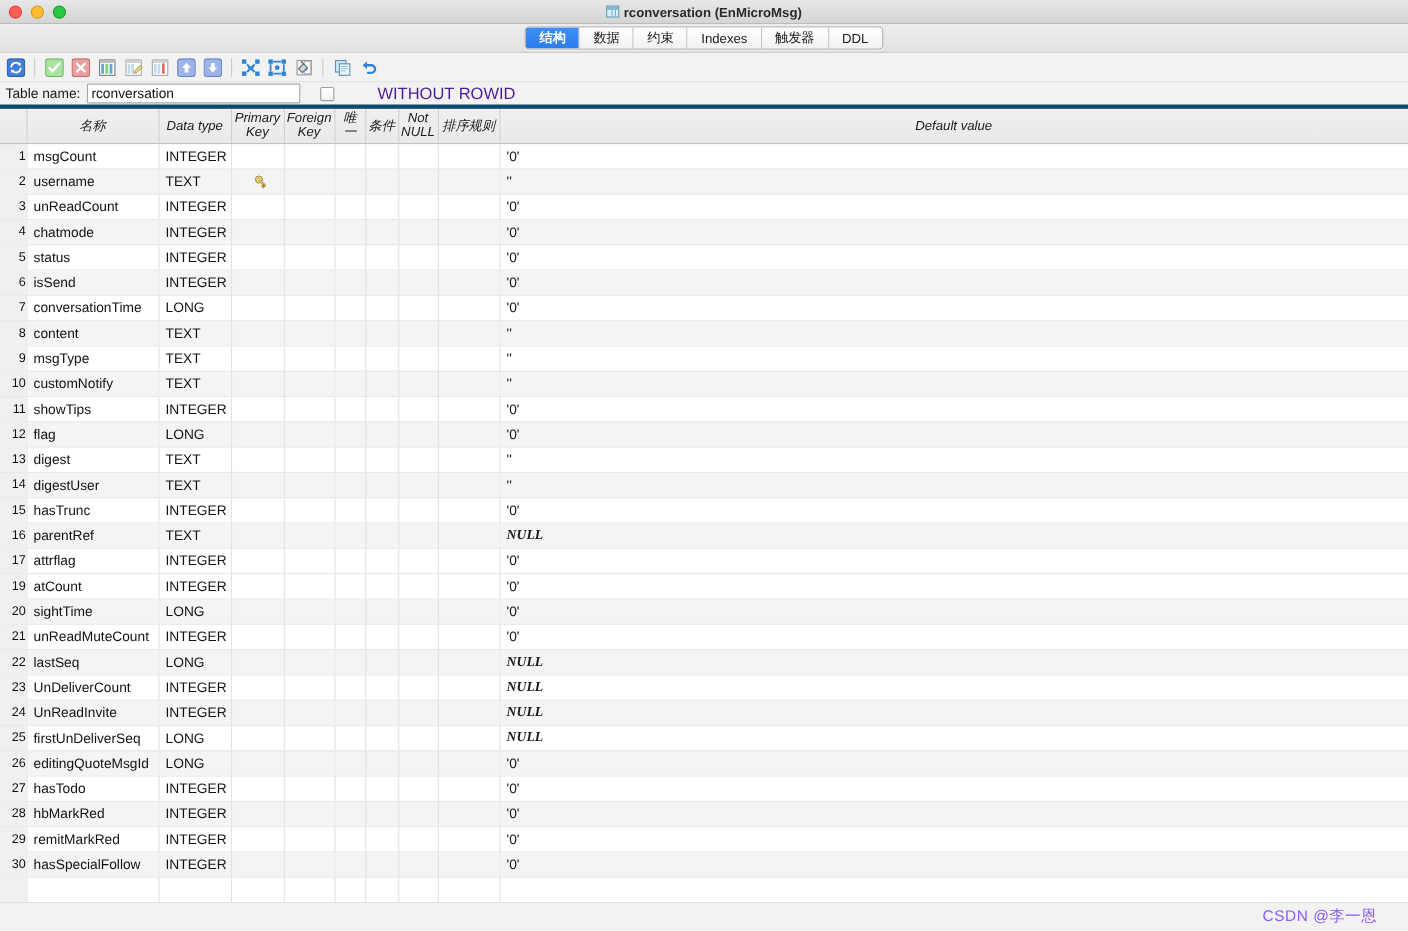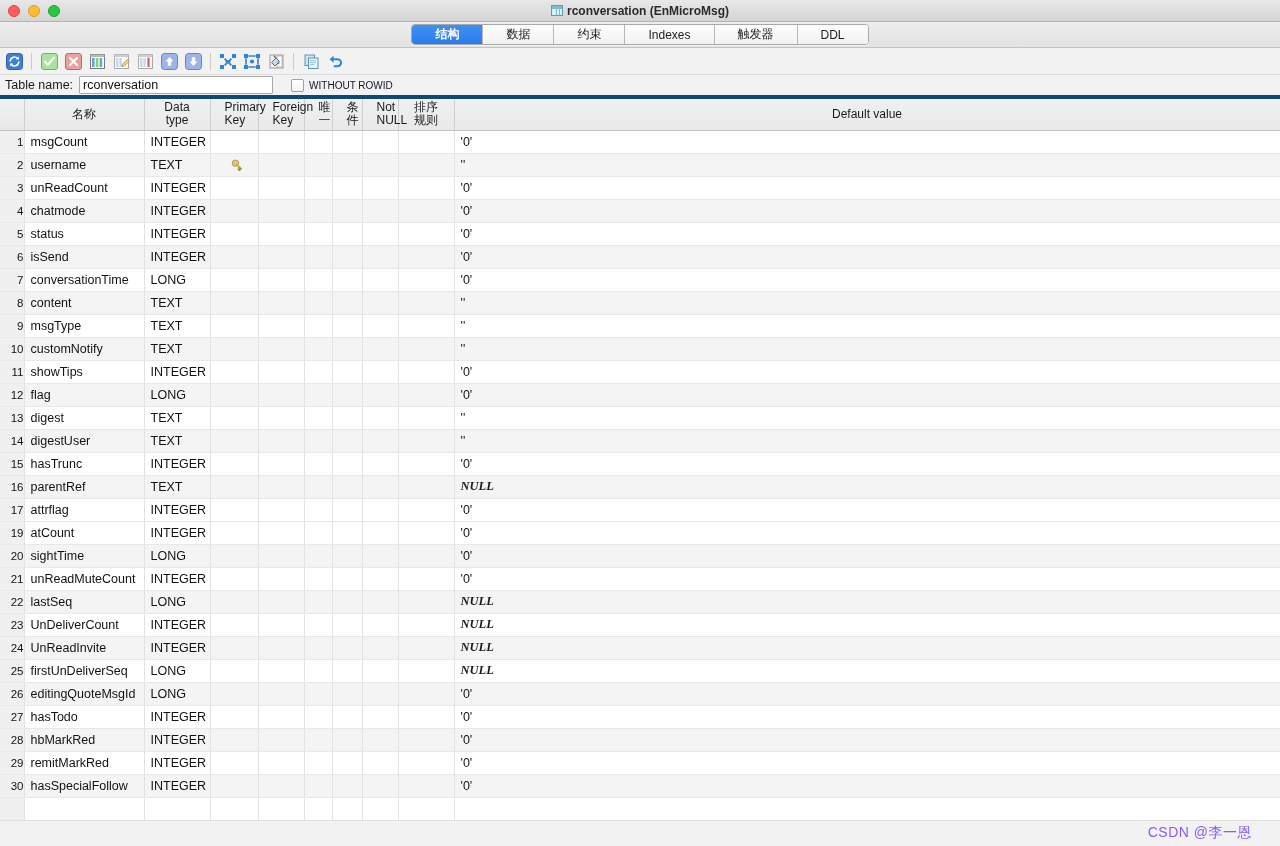--- a/index.html
+++ b/index.html
@@ -63,21 +63,21 @@
   .tabs {
     display: flex;
     height: 21px;
     border: 1px solid #a8a8a8;
     border-radius: 4px;
     overflow: hidden;
     background: #fff;
     box-shadow: 0 1px 0 rgba(255,255,255,0.6);
   }
   .tab {
-    padding: 0 23px;
+    padding: 0 12px;
     display: flex; align-items: center; justify-content: center;
     font-size: 12px;
     color: #202020;
     border-right: 1px solid #b8b8b8;
     background: linear-gradient(to bottom, #fdfdfd 0%, #f2f2f2 100%);
     cursor: default;
     white-space: nowrap;
   }
   .tab:last-child { border-right: none; }
   .tab.active {
@@ -127,21 +127,21 @@
     border-radius: 1px;
     outline: none;
   }
   .chkwrap { display: flex; align-items: center; gap: 5px; margin-left: 12px; }
   .chkbox {
     width: 13px; height: 13px;
     border: 1px solid #a0a0a0;
     border-radius: 2px;
     background: linear-gradient(to bottom,#ffffff,#f3f3f3);
   }
-  .chklabel { font-size: 10px; color: #0f172a; }
+  .chklabel { font-size: 15px; color: #4c1d95; margin-left: 34px; }
 
   
   .gridwrap {
     height: 746px;
     background: #ffffff;
     overflow: hidden;
     position: relative;
   }
   table.grid {
     width: 1280px;
@@ -150,23 +150,24 @@
     font-size: 12.5px;
   }
   table.grid th {
     height: 31px;
     background: linear-gradient(to bottom,#f0f0f0 0%, #e9e9e9 100%);
     border-right: 1px solid #cfcfcf;
     border-bottom: 1px solid #c2c2c2;
     font-weight: normal;
     color: #1b1b1b;
     font-size: 12px;
-    padding: 0 14px;
+    padding: 0 2px;
     line-height: 13px;
     text-align: center;
+    font-style: italic;
   }
   table.grid th.corner { border-right: 1px solid #cfcfcf; }
   table.grid td {
     height: 23px;
     border-right: 1px solid #e2e2e2;
     border-bottom: 1px solid #e8e8e8;
     padding: 0 0 0 6px;
     color: #121212;
     white-space: nowrap;
     overflow: hidden;

